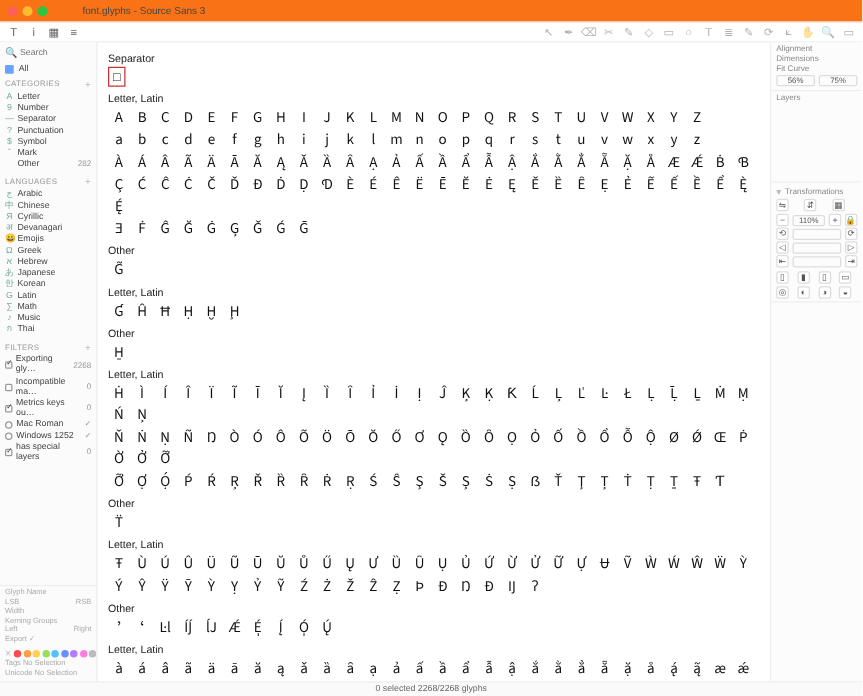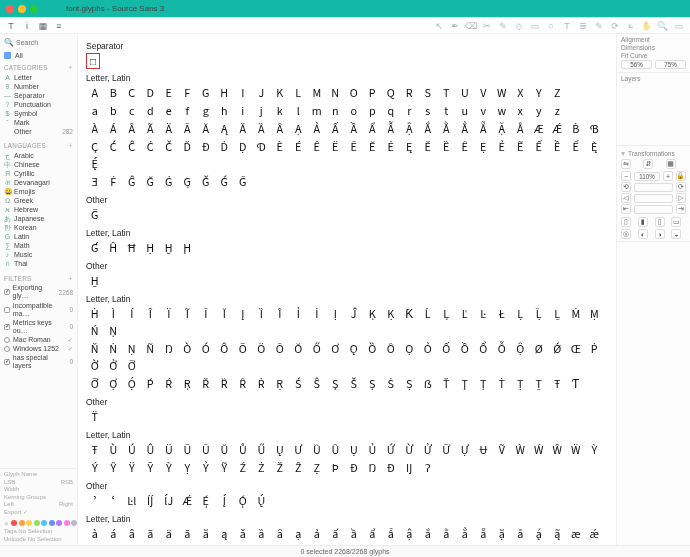--- a/index.html
+++ b/index.html
@@ -1,17 +1,17 @@
 <!DOCTYPE html>
 <html><head>
 <meta charset="utf-8">
 <style>
 * { margin: 0; padding: 0; box-sizing: border-box; font-family: -apple-system, BlinkMacSystemFont, "Helvetica Neue", Arial, sans-serif; }
 html, body { width: 690px; height: 557px; overflow: hidden; background: #fff; color: #222; }
-.titlebar { height: 18px; display: flex; align-items: center; padding: 0 6px; background: #14b8a6; border-bottom: 1px solid #e5e5e5; }
+.titlebar { height: 18px; display: flex; align-items: center; padding: 0 6px; background: #f97316; border-bottom: 1px solid #e5e5e5; }
 .traffic { display: flex; gap: 4px; margin-right: 8px; }
 .traffic span { width: 8px; height: 8px; border-radius: 50%; display: inline-block; }
 .red { background: #ff5f57; } .yellow { background: #febc2e; } .green { background: #28c840; }
 .title { flex: 1; text-align: left; font-size: 8px; color: #444; padding-left: 20px; }
 .toolbar { height: 16px; display: flex; align-items: center; padding: 0 6px; border-bottom: 1px solid #eee; gap: 6px; background: #fff; }
 .toolbar .tb-left { display: flex; gap: 6px; align-items: center; }
 .toolbar .tb-right { margin-left: auto; display: flex; gap: 6px; align-items: center; }
 .toolbar .ticon { width: 10px; height: 10px; opacity: .45; display: flex; align-items: center; justify-content: center; font-size: 9px; color: #555; }
 .toolbar .ticon.active { opacity: .9; }
 .body { display: flex; height: calc(100% - 18px - 16px - 12px); }

